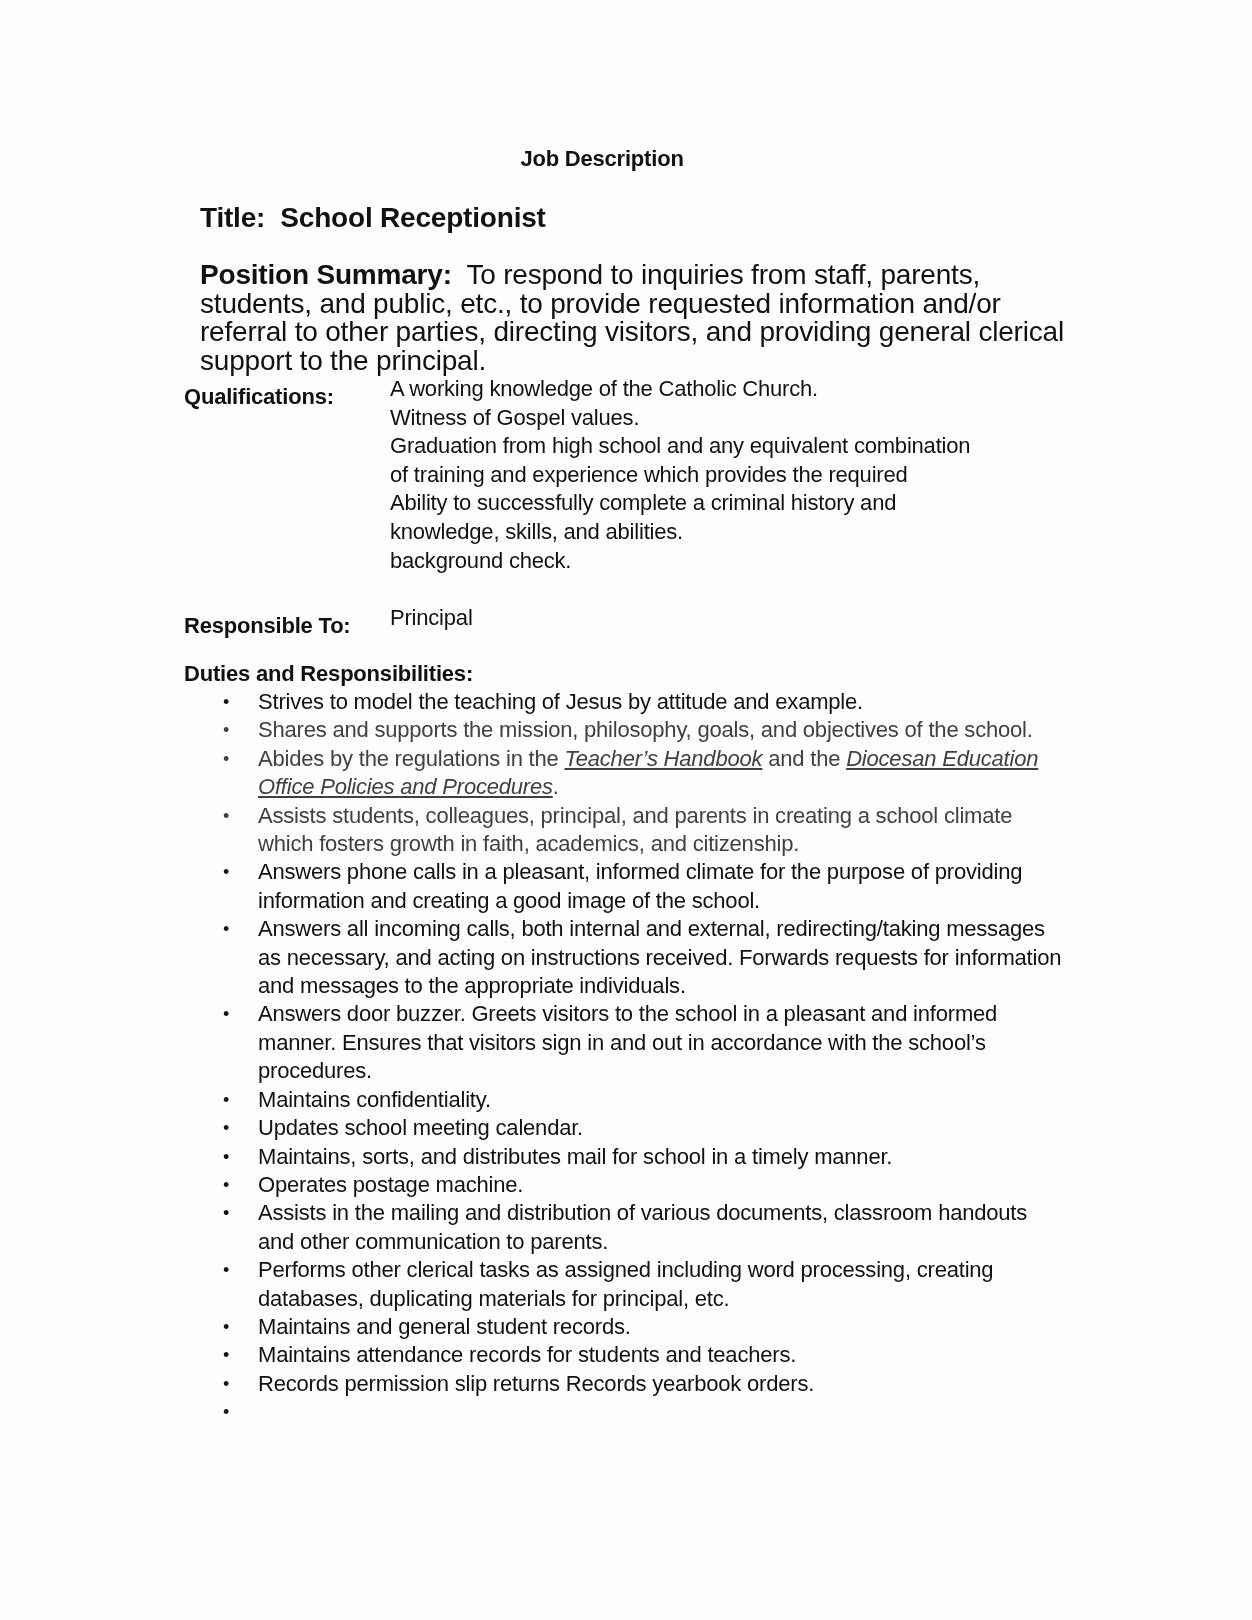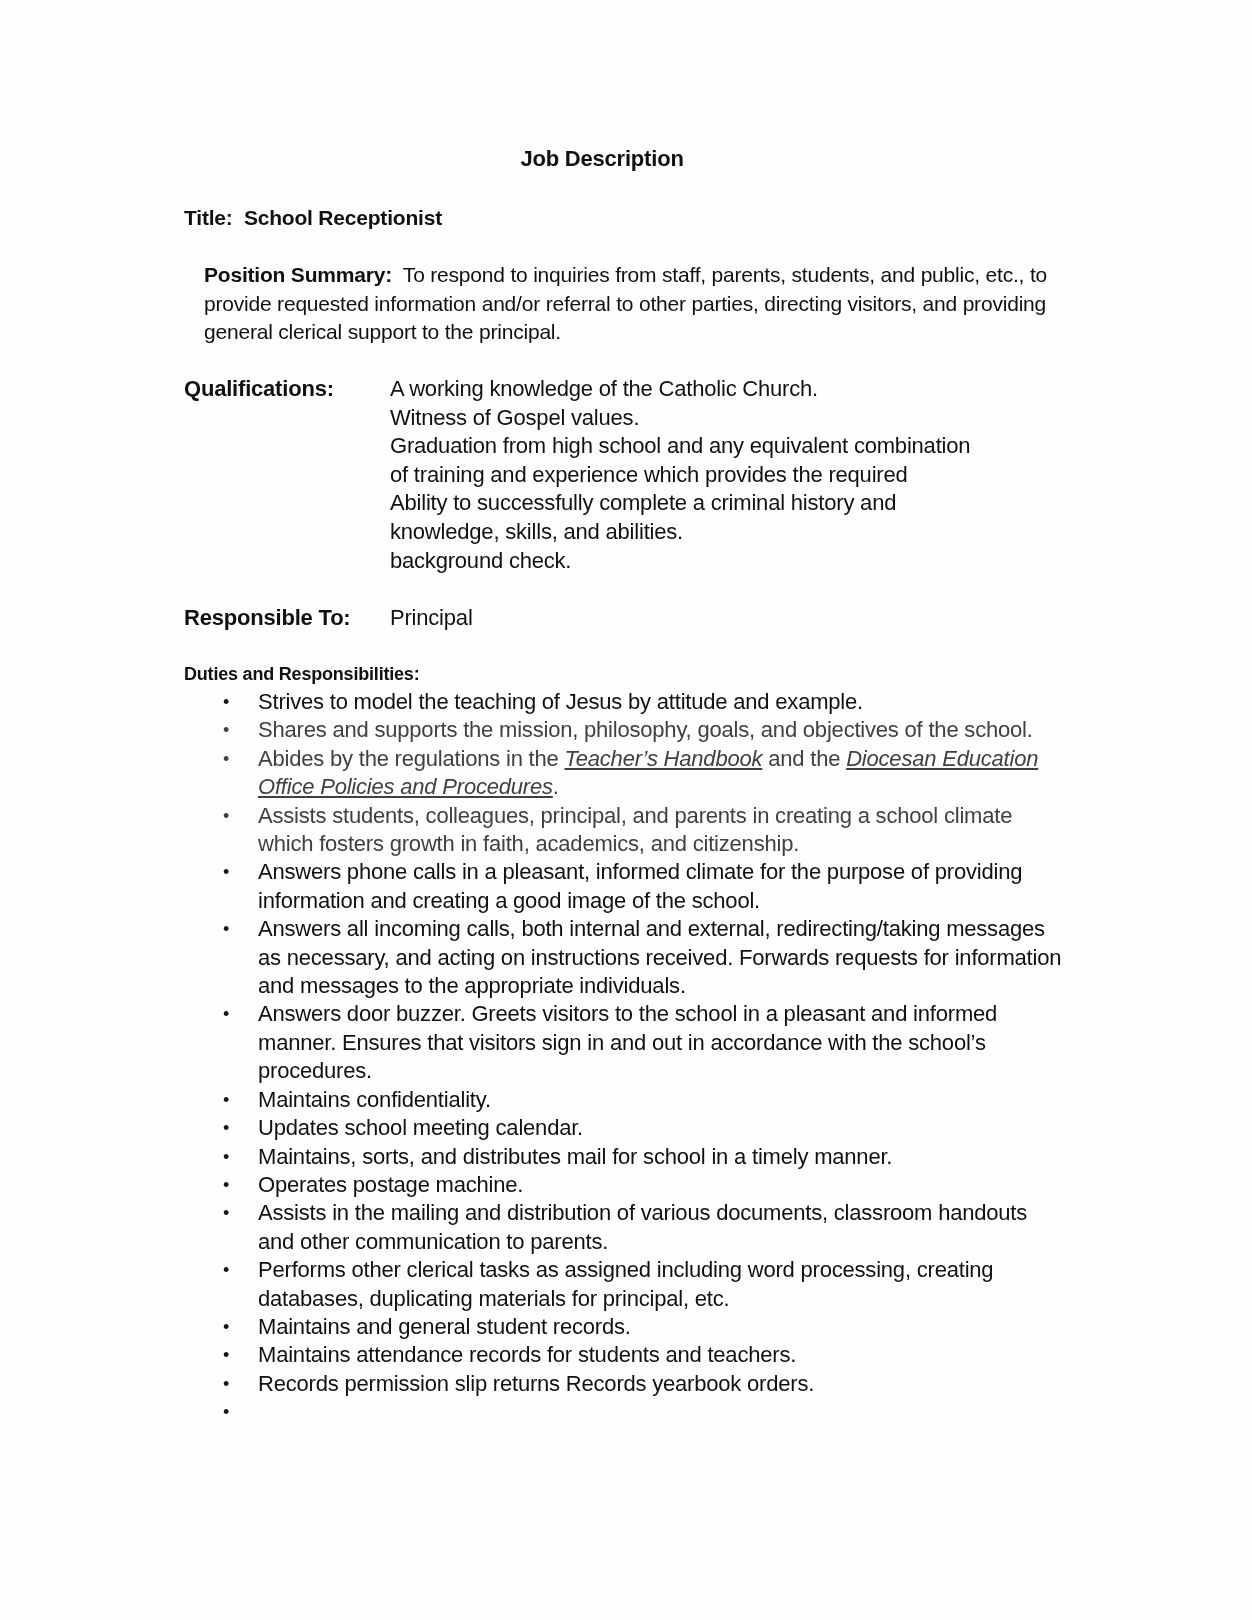--- a/index.html
+++ b/index.html
@@ -1,31 +1,31 @@
 <!DOCTYPE html>
 <html><head>
   <meta charset="utf-8">
   <style>
     html, body { margin: 0; padding: 0; background: #ffffff; }
     body { width: 1252px; height: 1620px; position: relative; overflow: hidden;
            font-family: "Liberation Sans", sans-serif; color: #111111; }
     .page { position: absolute; left: 0; top: 0; width: 1252px; height: 1620px; background: #fefefe; }
     .doc-title { position: absolute; top: 146px; left: 0; width: 1204px; text-align: center;
                  font-weight: bold; font-size: 22px; letter-spacing: -0.2px; }
-    .block { position: absolute; left: 184px; font-size: 21px; line-height: 28.6px; letter-spacing: -0.2px; }
+    .block { position: absolute; left: 200px; font-size: 28px; line-height: 28.6px; letter-spacing: -0.2px; }
     .title-line { top: 204px; font-weight: bold; }
-    .summary { top: 261px; width: 880px; margin-left: 20px; }
+    .summary { top: 261px; width: 880px; }
     .bold { font-weight: bold; }
     .row { position: absolute; left: 184px; font-size: 22px; line-height: 28.6px; letter-spacing: -0.2px; }
-    .row .label { position: absolute; left: 0; top: 0; font-weight: bold; white-space: nowrap; }
+    .row .label { position: absolute; left: 0; top: 8px; font-weight: bold; white-space: nowrap; }
     .row .value { position: absolute; left: 206px; top: 0; width: 680px; }
     .qual-row { top: 375px; }
     .qual-row .value div { white-space: nowrap; }
     .resp-row { top: 604px; }
-    .duties-heading { position: absolute; top: 660px; left: 184px; font-weight: bold; font-size: 18px;
+    .duties-heading { position: absolute; top: 660px; left: 184px; font-weight: bold; font-size: 22px;
                       line-height: 28.6px; letter-spacing: -0.2px; }
     ul.duties { position: absolute; top: 688px; left: 184px; margin: 0; padding: 0; list-style: none;
                 width: 880px; font-size: 22px; line-height: 28.4px; letter-spacing: -0.2px; }
     ul.duties li { position: relative; padding-left: 74px; }
     ul.duties li .bullet { position: absolute; left: 39px; top: 0; font-size: 18px; }
     ul.duties li.gray { color: #404040; }
     .italic { font-style: italic; text-decoration: underline; }
   </style>
 </head>
 <body>

